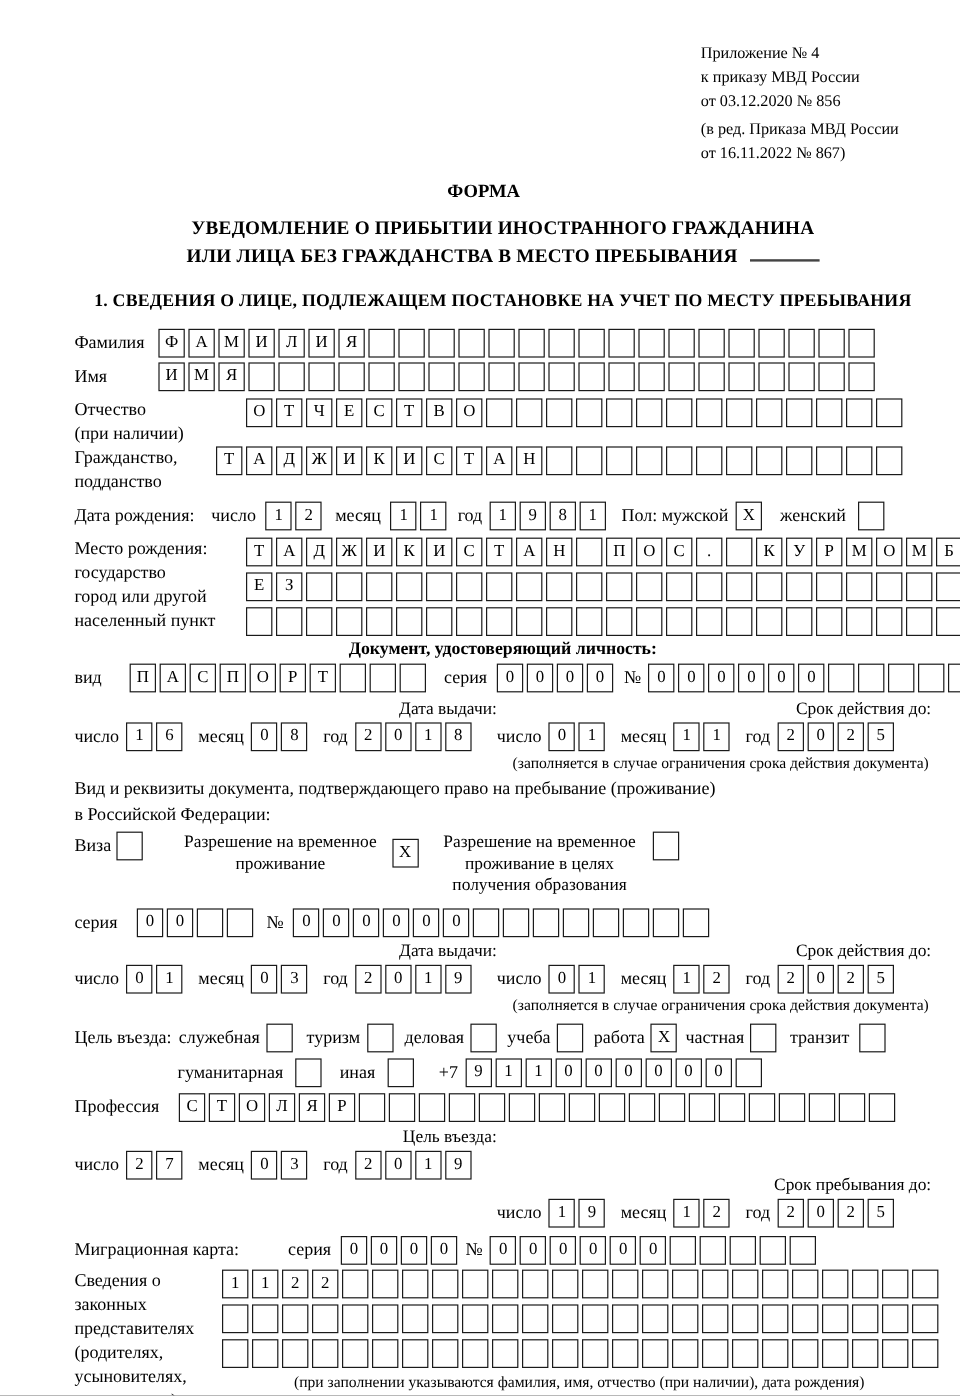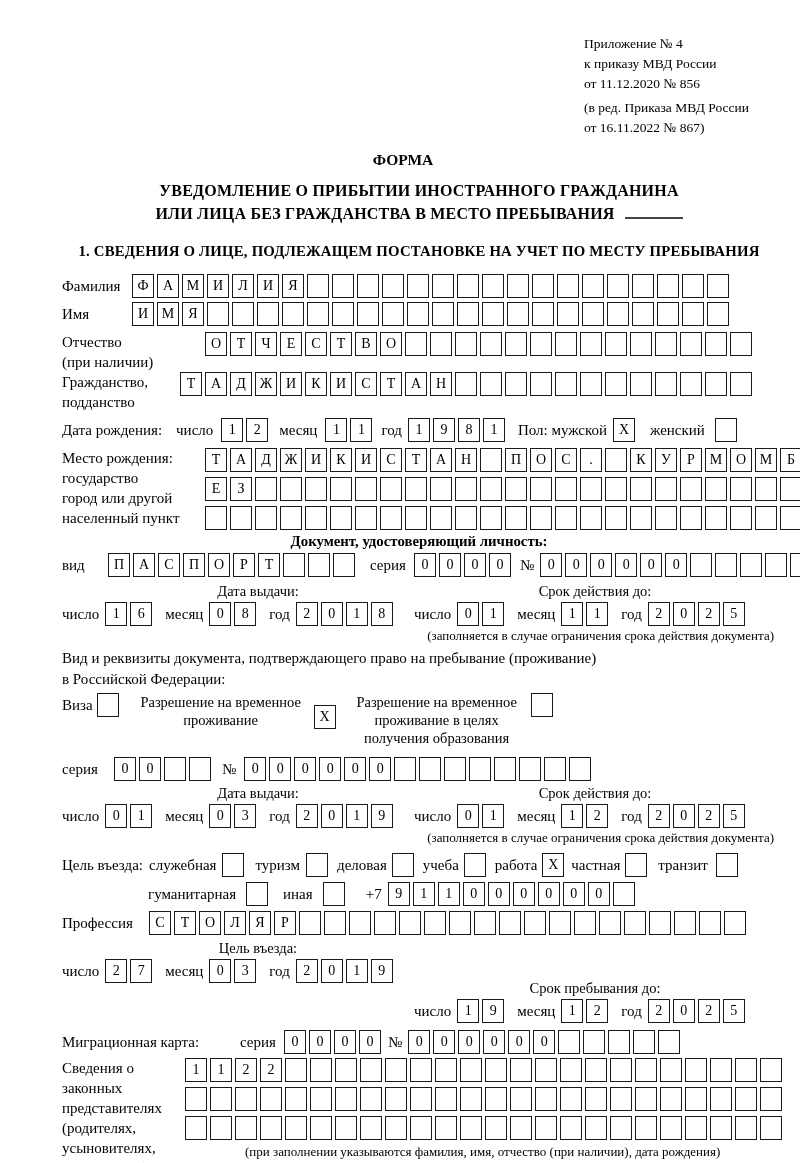--- a/index.html
+++ b/index.html
@@ -20,39 +20,39 @@
   .lline{line-height:20px;}
   .cells{display:flex;flex:none;}
   .cell{
     width:22px;height:24px;box-sizing:border-box;border:1.7px solid #1a1a1a;
     display:inline-flex;align-items:center;justify-content:center;
     font-size:14px;margin-right:3px;background:#fff;flex:none;line-height:1;
   }
   .vgap{height:5px;}
   .note{font-size:13px;text-align:right;padding-right:2px;margin-top:2px;}
   .twocol{display:flex;margin-top:6px;}
-  .dcol-h{text-align:center;font-size:14.5px;line-height:17px;}
+  .dcol-h{text-align:right;font-size:14.5px;line-height:17px;}
   .dgrp{display:flex;align-items:center;margin-top:2px;}
   .dgrp .w{margin-right:6px;}
   .dgrp .cells{margin-right:10px;}
   .opt{display:flex;align-items:center;}
   .ckl{text-align:center;font-size:14.5px;line-height:18px;}
   .footnote{font-size:13px;padding-left:120px;margin-top:4px;}
   .b{font-weight:bold;}
 </style>
 </head>
 <body>
 
 <div class="page">
 
   <div class="hdr">
     <div>
         <div class="lline">Приложение № 4</div>
         <div class="lline">к приказу МВД России</div>
-        <div class="lline">от 11.12.2020 № 856</div>
+        <div class="lline">от 03.12.2020 № 856</div>
       </div>
     <div class="gap"></div>
     <div>
         <div class="lline">(в ред. Приказа МВД России</div>
         <div class="lline">от 16.11.2022 № 867)</div>
       </div>
   </div>
 
   <div class="forma">ФОРМА</div>
 
@@ -396,21 +396,21 @@
   <div style="margin-top:6px;">Вид и реквизиты документа, подтверждающего право на пребывание (проживание)</div>
   <div style="margin-top:4px;">в Российской Федерации:</div>
 
   <div class="rowt" style="margin-top:5px;">
     <span class="opt">
       <span>Виза</span>
       <span class="cells" style="margin-left:4px;">
           <span class="cell"></span>
         </span>
     </span>
-    <span class="opt" style="margin-left:14px;align-items:flex-end;">
+    <span class="opt" style="margin-left:27px;align-items:center;">
       <span class="ckl" style="width:170px;">Разрешение на временное проживание</span>
       <span class="cells" style="margin-left:8px;">
           <span class="cell">X</span>
         </span>
     </span>
     <span class="opt" style="margin-left:12px;align-items:flex-start;">
       <span class="ckl" style="width:172px;">Разрешение на временное проживание в целях получения образования</span>
       <span class="cells" style="margin-left:8px;">
           <span class="cell"></span>
         </span>

